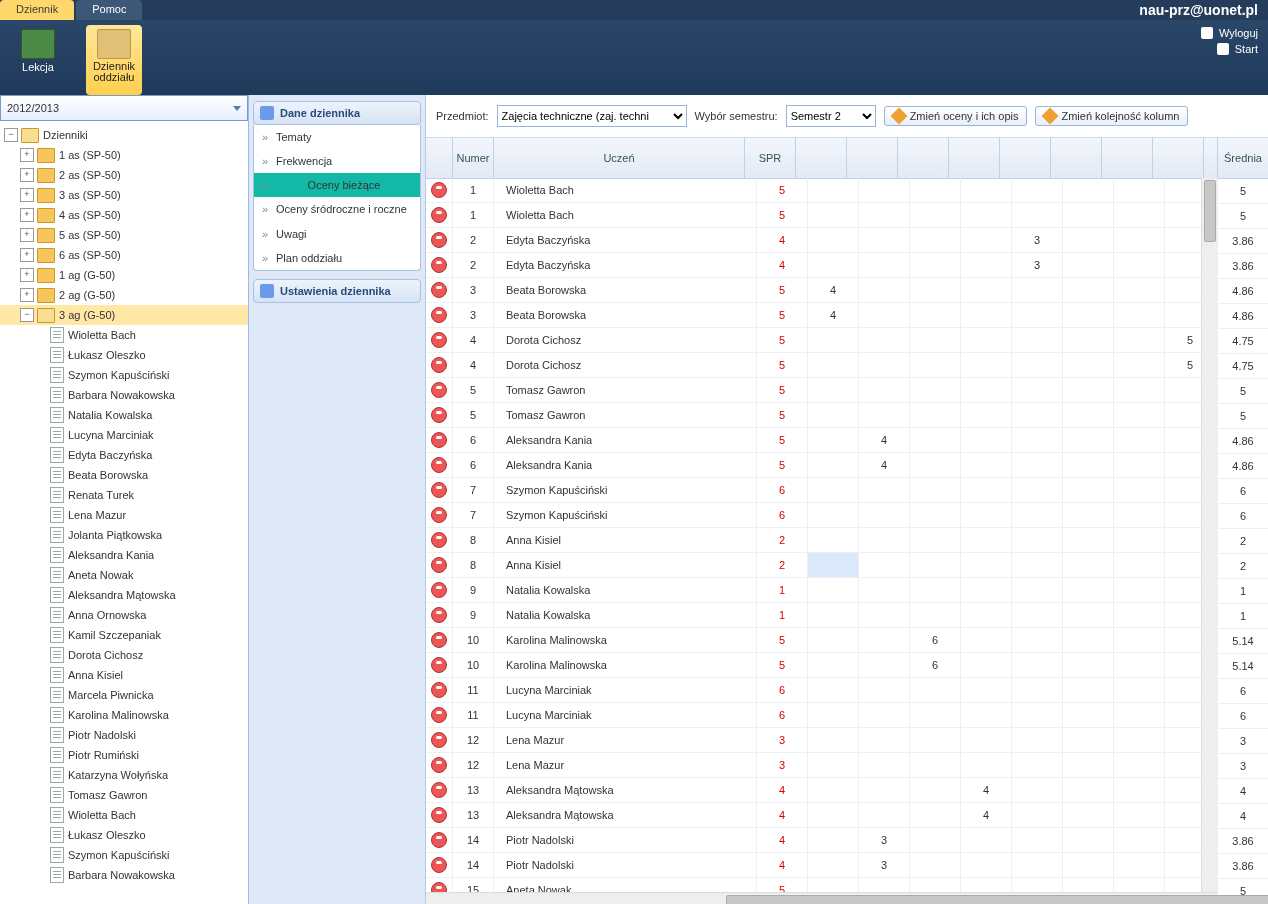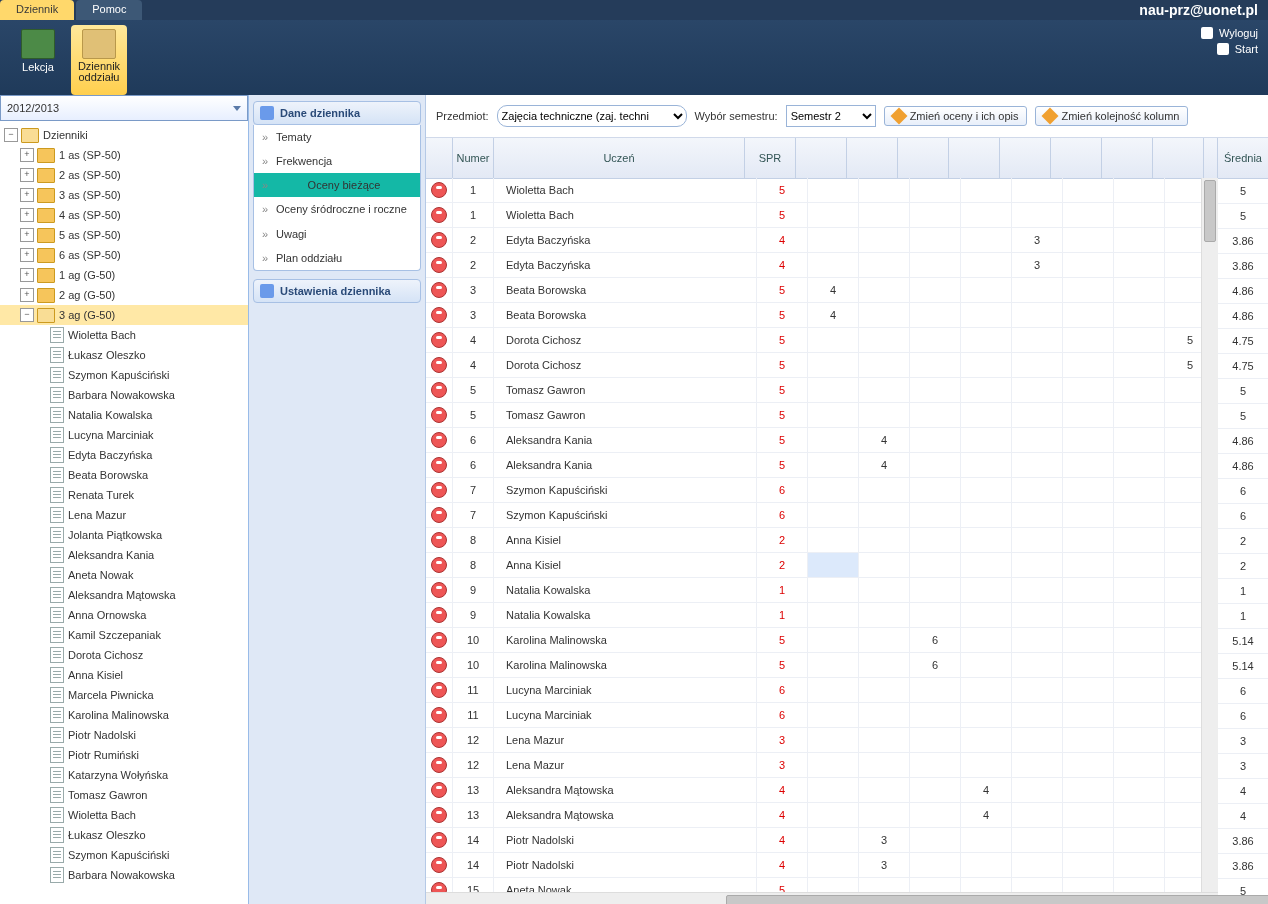--- a/index.html
+++ b/index.html
@@ -8,21 +8,21 @@
   
   .top-tabs { height:20px; background:#253c5a; display:flex; justify-content:space-between; }
   .top-tabs .tabs { display:flex; }
   .top-tabs .tab { padding:3px 16px; font-size:11px; border-top-left-radius:4px; border-top-right-radius:4px; margin-right:2px; cursor:pointer; }
   .top-tabs .tab.active { background:#ffd86b; color:#3a3a3a; }
   .top-tabs .tab.inactive { background:#3d5876; color:#fff; }
   .top-tabs .user { color:#fff; padding:2px 10px; font-weight:bold; font-size:14px; }
 
   
   .ribbon { height:70px; background:linear-gradient(#2a4668,#1f3a5a); display:flex; justify-content:space-between; padding:5px 10px 0 10px; }
-  .ribbon .buttons { display:flex; gap:5px; }
+  .ribbon .buttons { display:flex; gap:20px; }
   .ribbon .rb { width:56px; text-align:center; color:#fff; font-size:11px; cursor:pointer; border-radius:4px; padding-top:4px;}
   .ribbon .rb.active { background:linear-gradient(#ffe89a,#ffcf4e); color:#222; }
   .ribbon .rb .ico { width:32px; height:28px; margin:0 auto 2px auto; background:#4c8a47; border:1px solid #2f5b2b; border-radius:2px; }
   .ribbon .rb.active .ico { background:#e0c076; border:1px solid #b9984a;}
   .ribbon .links { color:#fff; font-size:11px; }
   .ribbon .links div { display:flex; align-items:center; gap:6px; justify-content:flex-end; padding:2px 0; cursor:pointer;}
   .ribbon .links .mini-ico { width:12px; height:12px; background:#fff; border-radius:2px; }
 
   
   .workspace { display:flex; height:814px; }
@@ -313,21 +313,21 @@
       </div>
     <div class="menu-header">
       <span class="mh-ico"></span>
       <span>Ustawienia dziennika</span>
     </div>
   </div>
 
   <div class="main-panel">
     <div class="toolbar">
       <span class="lbl">Przedmiot:</span>
-      <select style="width:190px;border-radius:10px;">
+      <select style="width:190px;">
         <option>Zajęcia techniczne (zaj. techni</option>
       </select>
       <span class="lbl">Wybór semestru:</span>
       <select style="width:90px;">
         <option>Semestr 2</option>
       </select>
       <div class="btn">
         <span class="pencil"></span>
         <span>Zmień oceny i ich opis</span>
       </div>

